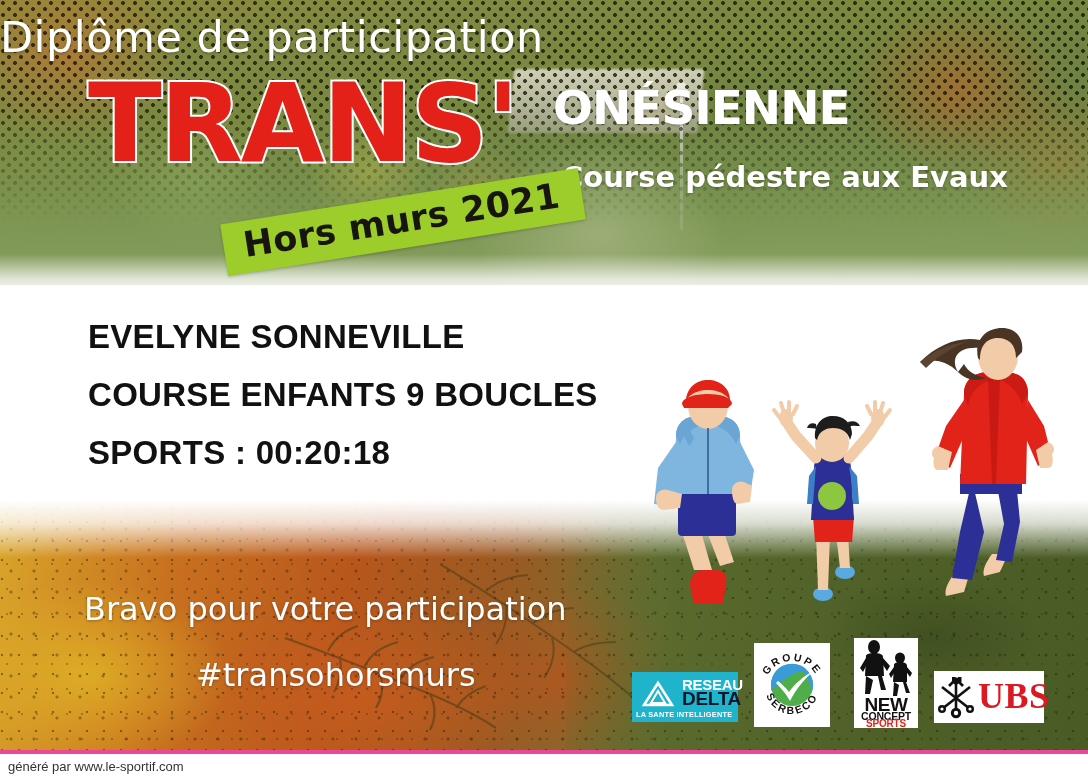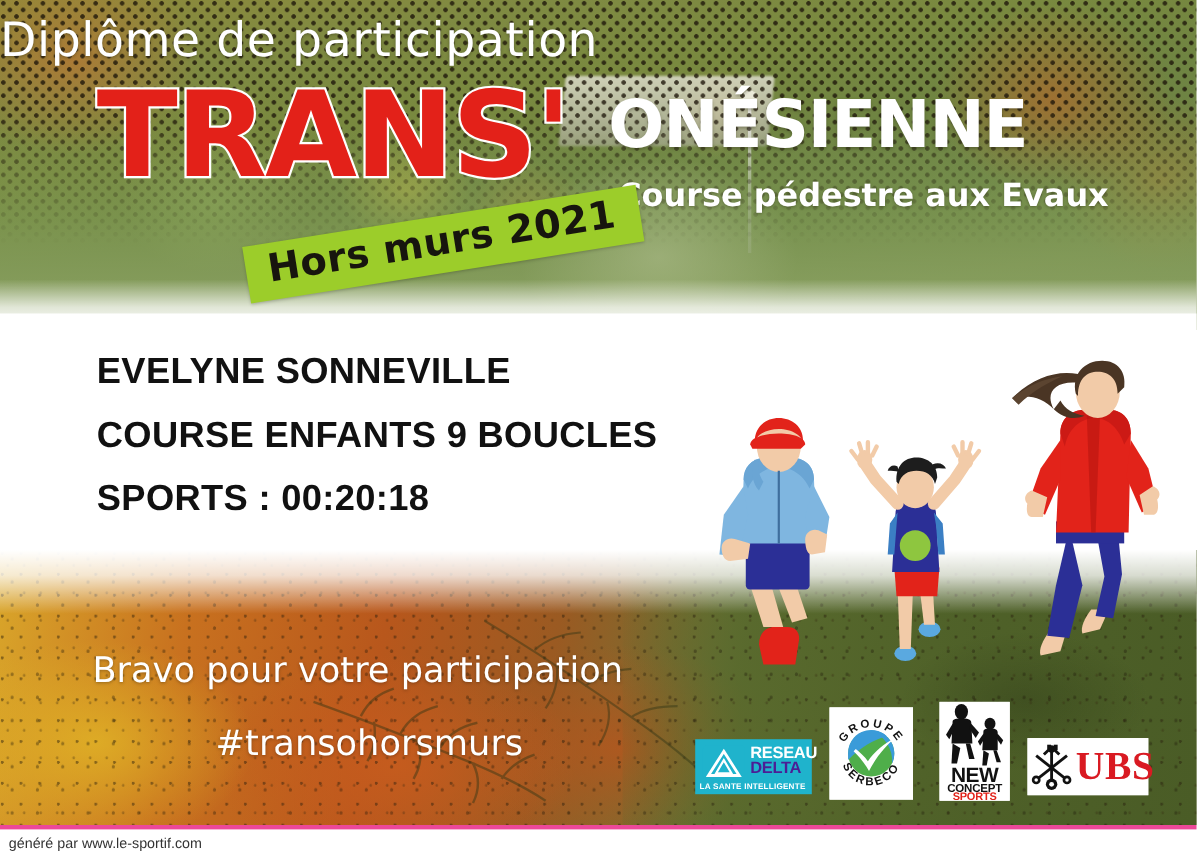--- a/index.html
+++ b/index.html
@@ -80,21 +80,21 @@
     position:absolute;left:88px;top:-6px;
     font-family:"DejaVu Sans",sans-serif;
     font-size:108px;font-weight:700;line-height:1;
     color:#e32119;letter-spacing:-2px;
     -webkit-text-stroke:4px #fff;
     paint-order:stroke fill;
   }
   .onesienne{
     position:absolute;left:553px;top:8px;
     font-family:"DejaVu Sans",sans-serif;
-    font-size:60px;font-weight:700;line-height:1;color:#fff;letter-spacing:-1px;
+    font-size:47px;font-weight:700;line-height:1;color:#fff;letter-spacing:-1px;
     text-shadow:0 1px 3px rgba(40,40,20,.35);
   }
   .subtitle{
     position:absolute;left:562px;top:84px;
     font-family:"DejaVu Sans",sans-serif;
     font-size:29px;font-weight:700;color:#fff;letter-spacing:0;
     text-shadow:0 1px 3px rgba(40,40,20,.40);
   }
   .badge{
     position:absolute;left:222px;top:196px;
@@ -181,22 +181,22 @@
   }
   .logo{position:absolute;background:#fff;}
 
   .rd{left:0;top:34px;width:106px;height:50px;background:#1fb3cc;padding:0;}
   .rd .tri{position:absolute;left:7px;top:6px;width:38px;height:31px;}
   .rd .txt1{
     position:absolute;left:50px;top:5px;color:#fff;font-weight:700;
     font-family:Liberation Sans, sans-serif;font-size:15px;line-height:15px;letter-spacing:-.3px;
   }
   .rd .txt2{
-    position:absolute;left:50px;top:19px;color:#4c1d95;font-weight:700;
-    font-family:"Liberation Sans",sans-serif;font-size:15px;line-height:15px;letter-spacing:-.3px;
+    position:absolute;left:50px;top:19px;color:#0f172a;font-weight:700;
+    font-family:"Liberation Sans",sans-serif;font-size:19px;line-height:15px;letter-spacing:-.3px;
   }
   .rd .tag{
     position:absolute;left:4px;bottom:3px;color:#fff;font-weight:700;
     font-family:"Liberation Sans",sans-serif;font-size:7.4px;letter-spacing:.2px;
   }
 
   .gs{left:122px;top:5px;width:76px;height:84px;}
   .ncs{left:222px;top:0px;width:64px;height:90px;}
   .ncs .new{
     position:absolute;left:0;width:100%;text-align:center;color:#111;font-weight:700;

